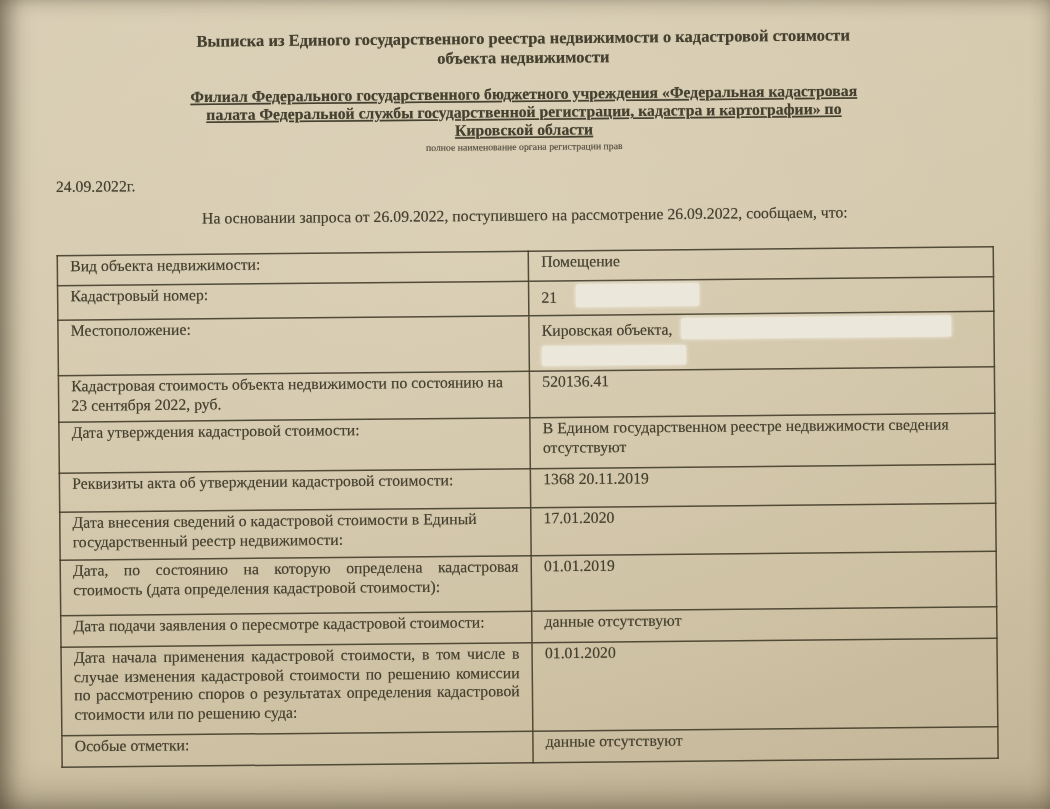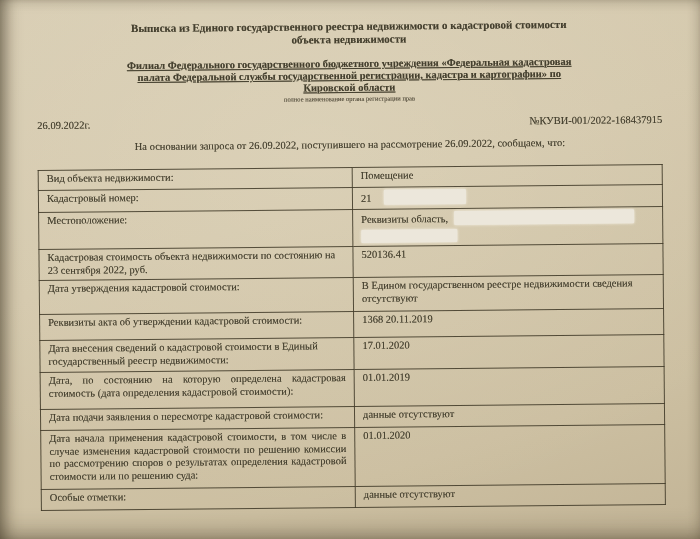--- a/index.html
+++ b/index.html
@@ -81,42 +81,41 @@
   </div>
 
   <div class="org-block">
     <div class="org-line">Филиал Федерального государственного бюджетного учреждения «Федеральная кадастровая</div>
     <div class="org-line">палата Федеральной службы государственной регистрации, кадастра и картографии» по</div>
     <div class="org-line">Кировской области</div>
   </div>
   <div class="org-caption">полное наименование органа регистрации прав</div>
 
   <div class="meta-row">
-    <span>26.09.2022г.</span>
-    <span>№КУВИ-001/2022-168437915</span>
+    <span>24.09.2022г.</span>
   </div>
 
   <div class="intro">На  основании запроса от 26.09.2022, поступившего на рассмотрение 26.09.2022, сообщаем, что:</div>
 
   <table class="cad">
     <tbody>
       <tr style="height:20px;">
         <td class="lbl">Вид объекта недвижимости:</td>
         <td class="val">Помещение</td>
       </tr>
       <tr style="height:22px;">
         <td class="lbl">Кадастровый номер:</td>
         <td class="val">
           <span>21</span><span class="redact r-cadnum"></span>
         </td>
       </tr>
       <tr style="height:37px;">
         <td class="lbl">Местоположение:</td>
         <td class="val">
-          <span>Реквизиты область,</span><span class="redact r-loc1"></span>
+          <span>Кировская объекта,</span><span class="redact r-loc1"></span>
           <span class="redact r-loc2"></span>
         </td>
       </tr>
       <tr style="height:31px;">
         <td class="lbl">Кадастровая стоимость объекта недвижимости по состоянию на 23 сентября 2022, руб.</td>
         <td class="val">520136.41</td>
       </tr>
       <tr style="height:34px;">
         <td class="lbl">Дата утверждения кадастровой стоимости:</td>
         <td class="val">В Едином государственном реестре недвижимости сведения отсутствуют</td>

